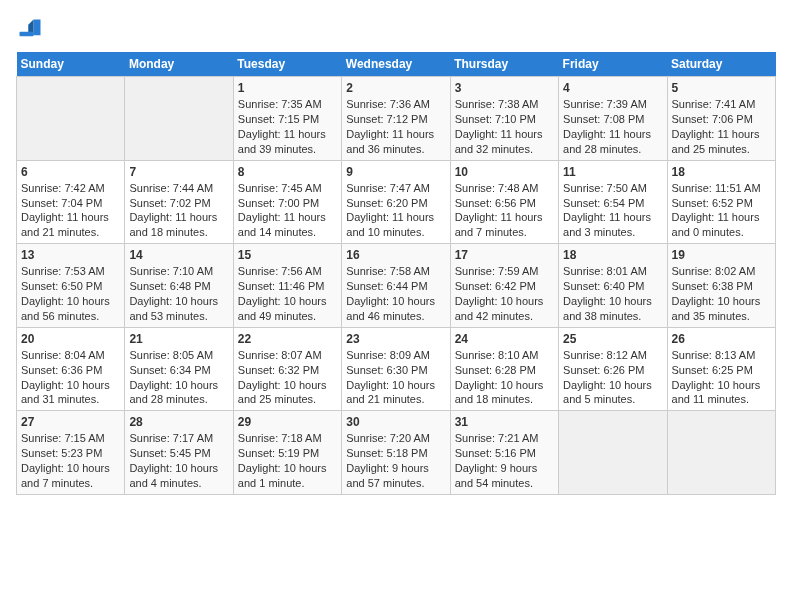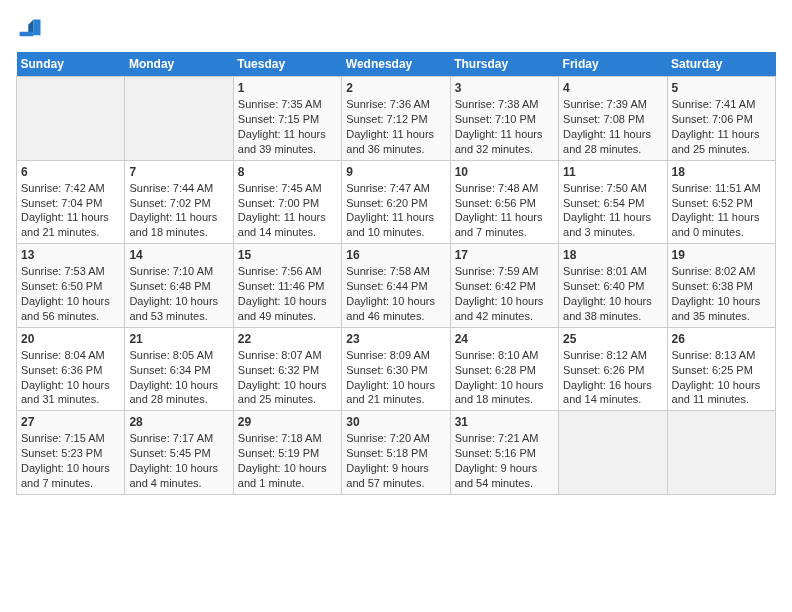--- a/index.html
+++ b/index.html
@@ -261,21 +261,21 @@
         <td>
           <span class="day-num">24</span>
           <div>Sunrise: 8:10 AM</div>
           <div>Sunset: 6:28 PM</div>
           <div>Daylight: 10 hours and 18 minutes.</div>
         </td>
         <td>
           <span class="day-num">25</span>
           <div>Sunrise: 8:12 AM</div>
           <div>Sunset: 6:26 PM</div>
-          <div>Daylight: 16 hours and 14 minutes.</div>
+          <div>Daylight: 10 hours and 5 minutes.</div>
         </td>
         <td>
           <span class="day-num">26</span>
           <div>Sunrise: 8:13 AM</div>
           <div>Sunset: 6:25 PM</div>
           <div>Daylight: 10 hours and 11 minutes.</div>
         </td>
       </tr>
       <tr>
         <td>

